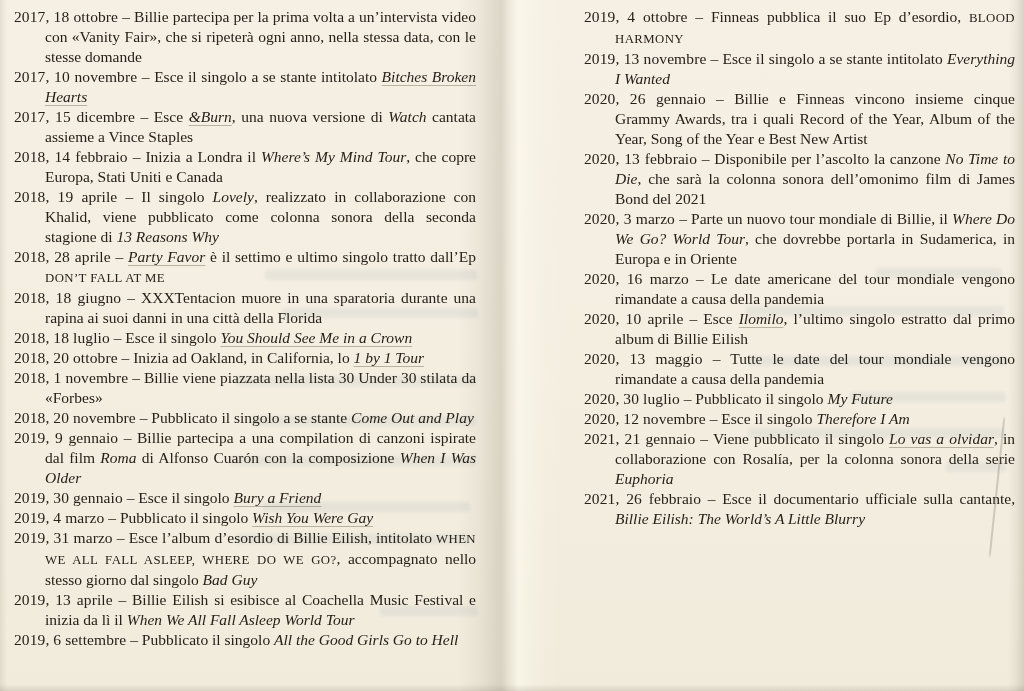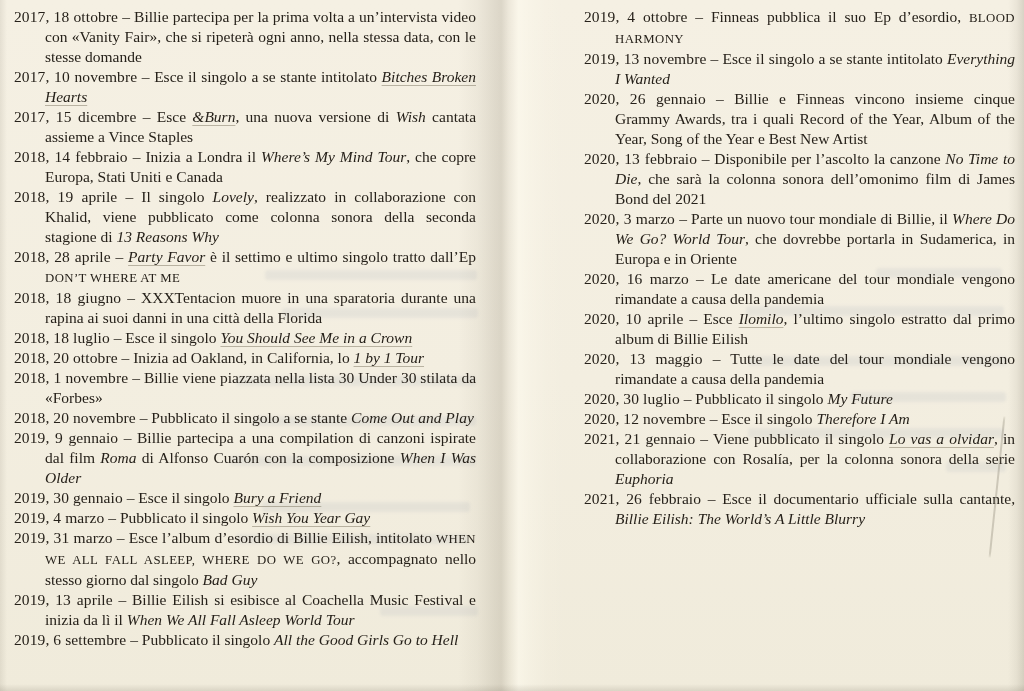--- a/index.html
+++ b/index.html
@@ -84,32 +84,32 @@
   <div class="ghost" style="left:876px;top:268px;width:126px;"></div>
   <div class="ghost" style="left:746px;top:306px;width:258px;"></div>
   <div class="ghost" style="left:748px;top:356px;width:260px;"></div>
   <div class="ghost" style="left:850px;top:392px;width:156px;"></div>
   <div class="ghost" style="left:748px;top:428px;width:256px;"></div>
   <div class="ghost" style="left:946px;top:462px;width:60px;"></div>
 
   <section class="page" id="left-page">
       <p class="entry"><span class="date">2017, 18 ottobre</span><span class="sep"> – </span><span class="seg-r">Billie partecipa per la prima volta a un’intervista video con «Vanity Fair», che si ripeterà ogni anno, nella stessa data, con le stesse domande</span></p>
       <p class="entry"><span class="date">2017, 10 novembre</span><span class="sep"> – </span><span class="seg-r">Esce il singolo a se stante intitolato </span><span class="seg-iu">Bitches Broken Hearts</span></p>
-      <p class="entry"><span class="date">2017, 15 dicembre</span><span class="sep"> – </span><span class="seg-r">Esce </span><span class="seg-iu">&amp;Burn</span><span class="seg-r">, una nuova versione di </span><span class="seg-i">Wish</span><span class="seg-r"> cantata assieme a Vince Staples</span></p>
+      <p class="entry"><span class="date">2017, 15 dicembre</span><span class="sep"> – </span><span class="seg-r">Esce </span><span class="seg-iu">&amp;Burn</span><span class="seg-r">, una nuova versione di </span><span class="seg-i">Watch</span><span class="seg-r"> cantata assieme a Vince Staples</span></p>
       <p class="entry"><span class="date">2018, 14 febbraio</span><span class="sep"> – </span><span class="seg-r">Inizia a Londra il </span><span class="seg-i">Where’s My Mind Tour</span><span class="seg-r">, che copre Europa, Stati Uniti e Canada</span></p>
       <p class="entry"><span class="date">2018, 19 aprile</span><span class="sep"> – </span><span class="seg-r">Il singolo </span><span class="seg-i">Lovely</span><span class="seg-r">, realizzato in collaborazione con Khalid, viene pubblicato come colonna sonora della seconda stagione di </span><span class="seg-i">13 Reasons Why</span></p>
-      <p class="entry"><span class="date">2018, 28 aprile</span><span class="sep"> – </span><span class="seg-iu">Party Favor</span><span class="seg-r"> è il settimo e ultimo singolo tratto dall’Ep </span><span class="seg-sc">DON’T WHERE AT ME</span></p>
+      <p class="entry"><span class="date">2018, 28 aprile</span><span class="sep"> – </span><span class="seg-iu">Party Favor</span><span class="seg-r"> è il settimo e ultimo singolo tratto dall’Ep </span><span class="seg-sc">DON’T FALL AT ME</span></p>
       <p class="entry"><span class="date">2018, 18 giugno</span><span class="sep"> – </span><span class="seg-r">XXXTentacion muore in una sparatoria durante una rapina ai suoi danni in una città della Florida</span></p>
       <p class="entry"><span class="date">2018, 18 luglio</span><span class="sep"> – </span><span class="seg-r">Esce il singolo </span><span class="seg-iu">You Should See Me in a Crown</span></p>
       <p class="entry"><span class="date">2018, 20 ottobre</span><span class="sep"> – </span><span class="seg-r">Inizia ad Oakland, in California, lo </span><span class="seg-iu">1 by 1 Tour</span></p>
       <p class="entry"><span class="date">2018, 1 novembre</span><span class="sep"> – </span><span class="seg-r">Billie viene piazzata nella lista 30 Under 30 stilata da «Forbes»</span></p>
       <p class="entry"><span class="date">2018, 20 novembre</span><span class="sep"> – </span><span class="seg-r">Pubblicato il singolo a se stante </span><span class="seg-i">Come Out and Play</span></p>
       <p class="entry"><span class="date">2019, 9 gennaio</span><span class="sep"> – </span><span class="seg-r">Billie partecipa a una compilation di canzoni ispirate dal film </span><span class="seg-i">Roma</span><span class="seg-r"> di Alfonso Cuarón con la composizione </span><span class="seg-i">When I Was Older</span></p>
       <p class="entry"><span class="date">2019, 30 gennaio</span><span class="sep"> – </span><span class="seg-r">Esce il singolo </span><span class="seg-iu">Bury a Friend</span></p>
-      <p class="entry"><span class="date">2019, 4 marzo</span><span class="sep"> – </span><span class="seg-r">Pubblicato il singolo </span><span class="seg-iu">Wish You Year Gay</span></p>
+      <p class="entry"><span class="date">2019, 4 marzo</span><span class="sep"> – </span><span class="seg-r">Pubblicato il singolo </span><span class="seg-iu">Wish You Were Gay</span></p>
       <p class="entry"><span class="date">2019, 31 marzo</span><span class="sep"> – </span><span class="seg-r">Esce l’album d’esordio di Billie Eilish, intitolato </span><span class="seg-sc">WHEN WE ALL FALL ASLEEP, WHERE DO WE GO?</span><span class="seg-r">, accompagnato nello stesso giorno dal singolo </span><span class="seg-i">Bad Guy</span></p>
       <p class="entry"><span class="date">2019, 13 aprile</span><span class="sep"> – </span><span class="seg-r">Billie Eilish si esibisce al Coachella Music Festival e inizia da lì il </span><span class="seg-i">When We All Fall Asleep World Tour</span></p>
       <p class="entry"><span class="date">2019, 6 settembre</span><span class="sep"> – </span><span class="seg-r">Pubblicato il singolo </span><span class="seg-i">All the Good Girls Go to Hell</span></p>
     </section>
   <section class="page" id="right-page">
       <p class="entry"><span class="date">2019, 4 ottobre</span><span class="sep"> – </span><span class="seg-r">Finneas pubblica il suo Ep d’esordio, </span><span class="seg-sc">BLOOD HARMONY</span></p>
       <p class="entry"><span class="date">2019, 13 novembre</span><span class="sep"> – </span><span class="seg-r">Esce il singolo a se stante intitolato </span><span class="seg-i">Everything I Wanted</span></p>
       <p class="entry"><span class="date">2020, 26 gennaio</span><span class="sep"> – </span><span class="seg-r">Billie e Finneas vincono insieme cinque Grammy Awards, tra i quali Record of the Year, Album of the Year, Song of the Year e Best New Artist</span></p>
       <p class="entry"><span class="date">2020, 13 febbraio</span><span class="sep"> – </span><span class="seg-r">Disponibile per l’ascolto la canzone </span><span class="seg-i">No Time to Die</span><span class="seg-r">, che sarà la colonna sonora dell’omonimo film di James Bond del 2021</span></p>
       <p class="entry"><span class="date">2020, 3 marzo</span><span class="sep"> – </span><span class="seg-r">Parte un nuovo tour mondiale di Billie, il </span><span class="seg-i">Where Do We Go? World Tour</span><span class="seg-r">, che dovrebbe portarla in Sudamerica, in Europa e in Oriente</span></p>

